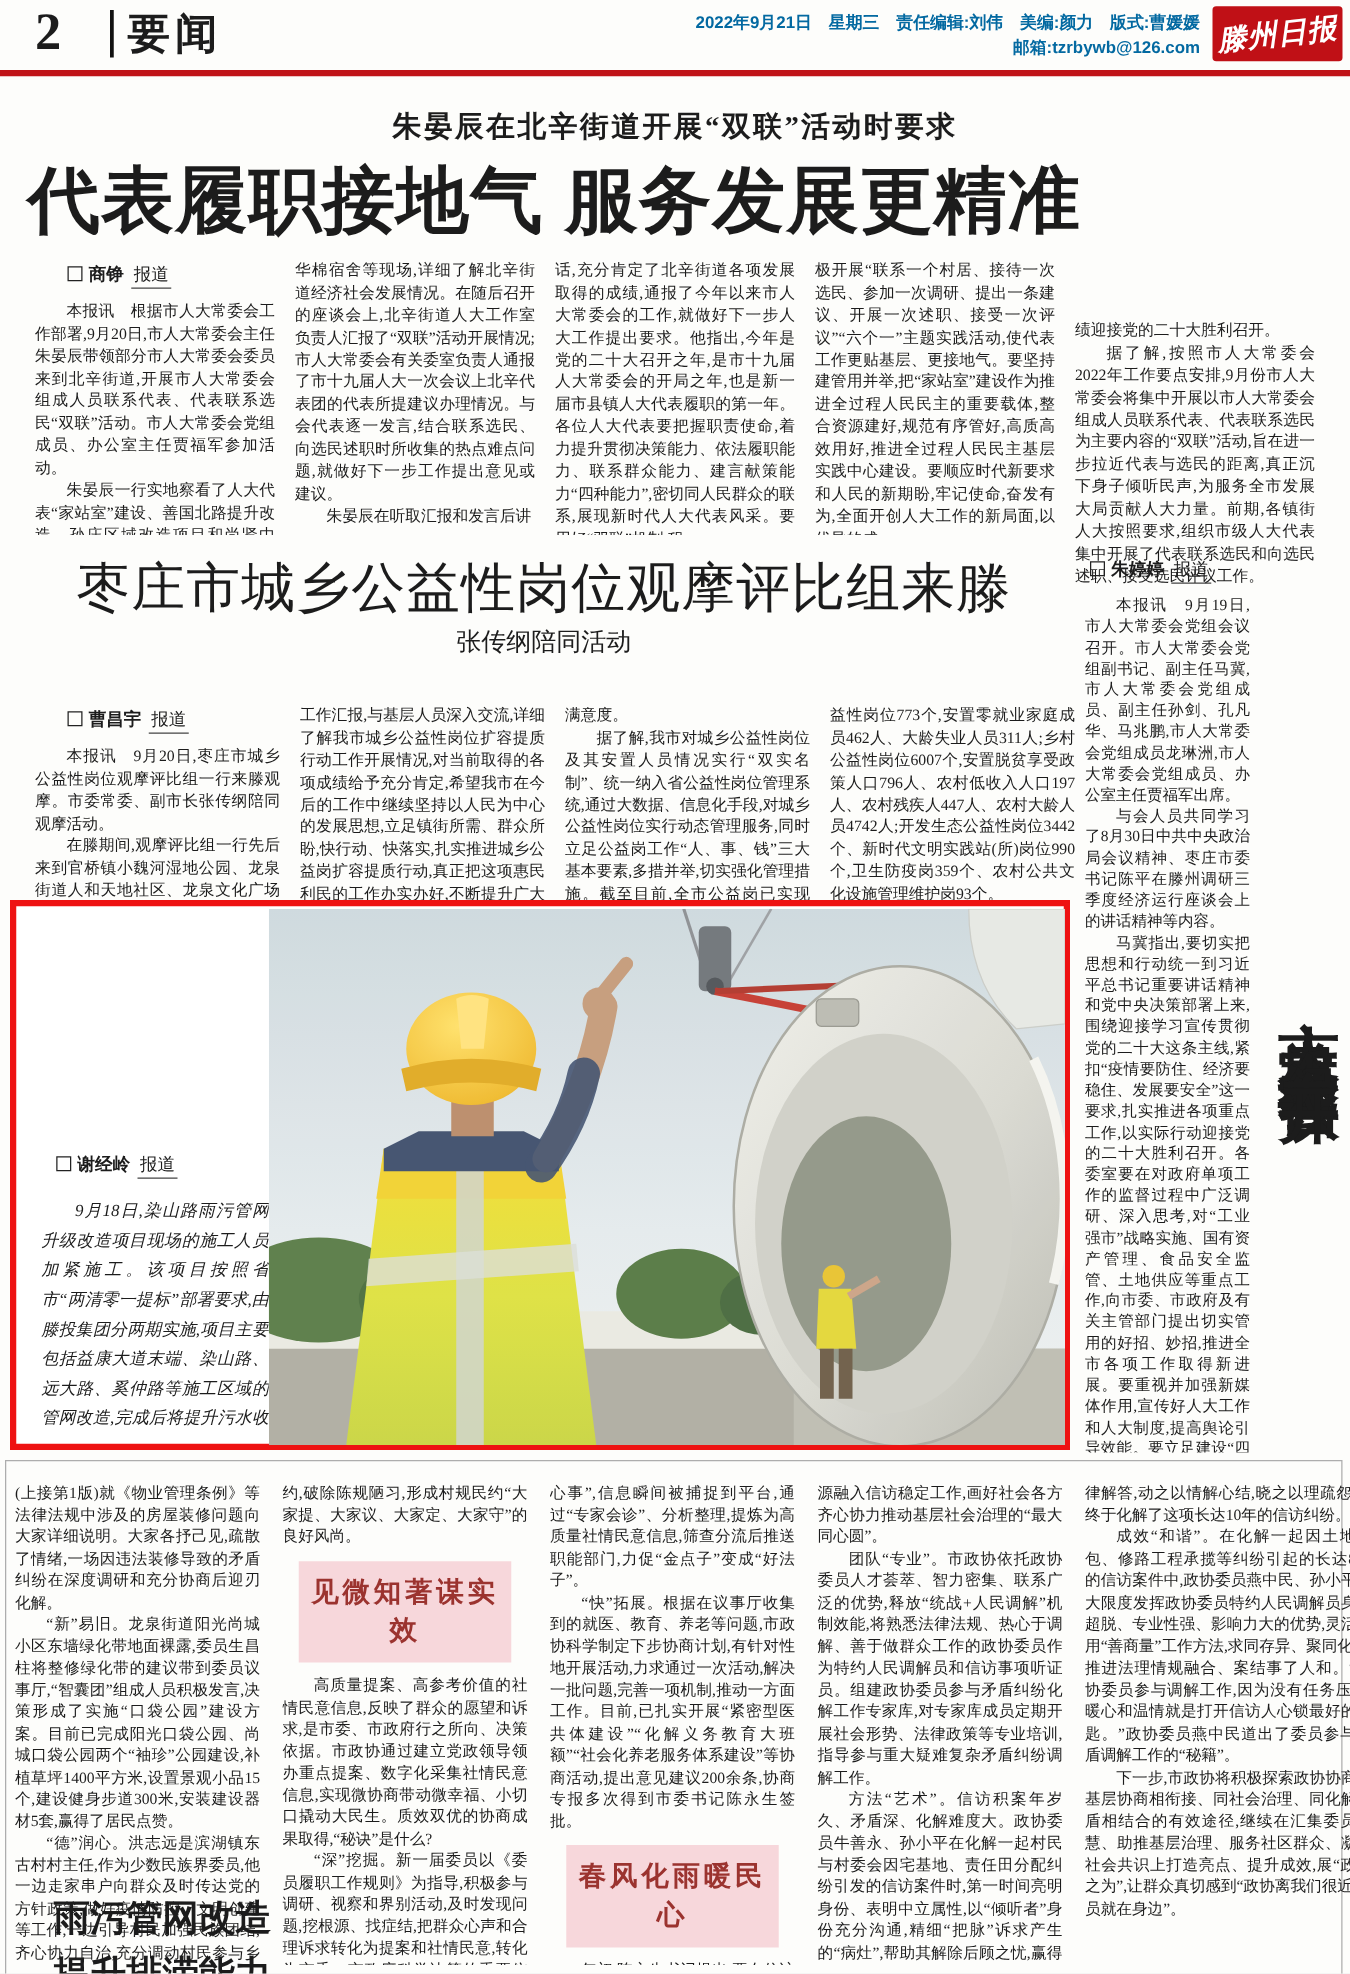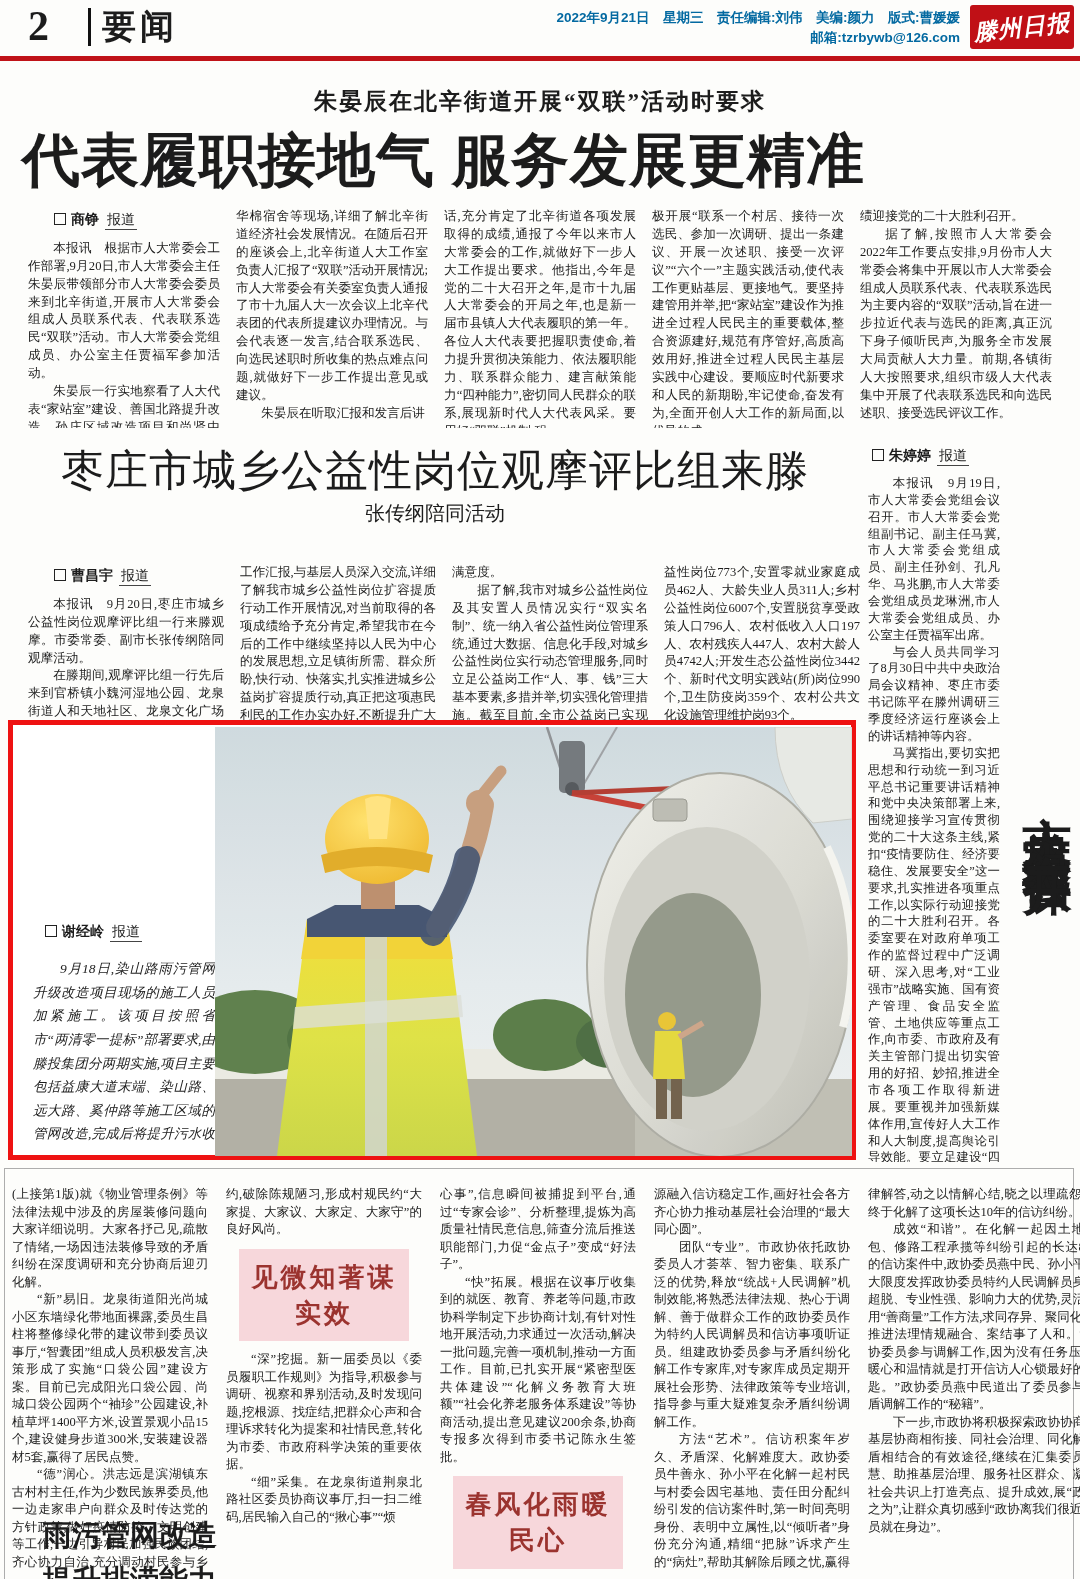--- a/index.html
+++ b/index.html
@@ -50,21 +50,21 @@
   .cap-body p{margin:0;text-indent:2em;}
   .photoframe{position:absolute;left:215px;top:727px;width:637px;height:429px;overflow:hidden;}
   
   .b-box{position:absolute;left:4px;top:1168px;width:1070px;height:420px;border:1px solid #adadad;box-sizing:border-box;}
   .b-cols{position:absolute;left:12px;top:1186px;display:flex;}
   .bcol{width:196px;margin-right:18px;height:386px;overflow:hidden;font-size:12.5px;line-height:1.4;text-align:justify;}
   .bcol:last-child{margin-right:0;width:230px;}
   .bcol p{margin:0;text-indent:2em;}
   .bcol p.noind{text-indent:0;}
   .subhead{background:#f7d7db;color:#9b332f;font-family:"Liberation Sans",sans-serif;font-weight:900;
-           font-size:26px;text-align:center;padding:10px 0;margin:10px 13px;text-indent:0;letter-spacing:3px;}
+           font-size:22px;text-align:center;padding:10px 0;margin:10px 13px;text-indent:0;letter-spacing:3px;}
 </style>
 </head>
 <body>
 
 <div id="page">
 
   <div class="hdr">
     <div class="pageno">2</div>
     <div class="hdr-bar"></div>
     <div class="section-name">要闻</div>
@@ -91,21 +91,21 @@
     <div class="ncol" style="width:192px;height:220px;margin-right:16px;">
       <p class="noind">华棉宿舍等现场,详细了解北辛街道经济社会发展情况。在随后召开的座谈会上,北辛街道人大工作室负责人汇报了“双联”活动开展情况;市人大常委会有关委室负责人通报了市十九届人大一次会议上北辛代表团的代表所提建议办理情况。与会代表逐一发言,结合联系选民、向选民述职时所收集的热点难点问题,就做好下一步工作提出意见或建议。</p>
       <p>朱晏辰在听取汇报和发言后讲</p>
     </div>
     <div class="ncol" style="width:192px;height:220px;margin-right:16px;">
       <p class="noind">话,充分肯定了北辛街道各项发展取得的成绩,通报了今年以来市人大常委会的工作,就做好下一步人大工作提出要求。他指出,今年是党的二十大召开之年,是市十九届人大常委会的开局之年,也是新一届市县镇人大代表履职的第一年。各位人大代表要把握职责使命,着力提升贯彻决策能力、依法履职能力、联系群众能力、建言献策能力“四种能力”,密切同人民群众的联系,展现新时代人大代表风采。要用好“双联”机制,积</p>
     </div>
     <div class="ncol" style="width:192px;height:220px;margin-right:16px;">
       <p class="noind">极开展“联系一个村居、接待一次选民、参加一次调研、提出一条建议、开展一次述职、接受一次评议”“六个一”主题实践活动,使代表工作更贴基层、更接地气。要坚持建管用并举,把“家站室”建设作为推进全过程人民民主的重要载体,整合资源建好,规范有序管好,高质高效用好,推进全过程人民民主基层实践中心建设。要顺应时代新要求和人民的新期盼,牢记使命,奋发有为,全面开创人大工作的新局面,以优异的成</p>
     </div>
-    <div class="ncol" style="width:192px;height:220px;">
+    <div class="ncol" style="width:192px;height:220px;margin-top:48px;">
       <p class="noind">绩迎接党的二十大胜利召开。</p>
       <p>据了解,按照市人大常委会2022年工作要点安排,9月份市人大常委会将集中开展以市人大常委会组成人员联系代表、代表联系选民为主要内容的“双联”活动,旨在进一步拉近代表与选民的距离,真正沉下身子倾听民声,为服务全市发展大局贡献人大力量。前期,各镇街人大按照要求,组织市级人大代表集中开展了代表联系选民和向选民述职、接受选民评议工作。</p>
     </div>
   </div>
 
   <div class="headline2">枣庄市城乡公益性岗位观摩评比组来滕</div>
   <div class="subtitle2">张传纲陪同活动</div>
   <div class="colrow" style="left:28px;top:564px;">
     <div class="ncol" style="width:196px;height:178px;margin-right:16px;">
       <div class="byline">
@@ -233,20 +233,21 @@
   <div class="b-box"></div>
   <div class="b-cols">
     <div class="bcol">
       <p class="noind">(上接第1版)就《物业管理条例》等法律法规中涉及的房屋装修问题向大家详细说明。大家各抒己见,疏散了情绪,一场因违法装修导致的矛盾纠纷在深度调研和充分协商后迎刃化解。</p>
       <p>“新”易旧。龙泉街道阳光尚城小区东墙绿化带地面裸露,委员生昌柱将整修绿化带的建议带到委员议事厅,“智囊团”组成人员积极发言,决策形成了实施“口袋公园”建设方案。目前已完成阳光口袋公园、尚城口袋公园两个“袖珍”公园建设,补植草坪1400平方米,设置景观小品15个,建设健身步道300米,安装建设器材5套,赢得了居民点赞。</p>
       <p>“德”润心。洪志远是滨湖镇东古村村主任,作为少数民族界委员,他一边走家串户向群众及时传达党的方针政策,做好疫情防控、文明创建等工作,一边引导村民加强民族团结,齐心协力自治,充分调动村民参与乡村振兴的积极性主动性,将移风易俗内容和要求纳入村规民</p>
     </div>
     <div class="bcol">
       <p class="noind">约,破除陈规陋习,形成村规民约“大家提、大家议、大家定、大家守”的良好风尚。</p>
       <div class="subhead">见微知著谋实效</div>
+      <p>高质量提案、高参考价值的社情民意信息,反映了群众的愿望和诉求,是市委、市政府行之所向、决策依据。市政协通过建立党政领导领办重点提案、数字化采集社情民意信息,实现微协商带动微幸福、小切口撬动大民生。质效双优的协商成果取得,“秘诀”是什么?</p>
       <p>“深”挖掘。新一届委员以《委员履职工作规则》为指导,积极参与调研、视察和界别活动,及时发现问题,挖根源、找症结,把群众心声和合理诉求转化为提案和社情民意,转化为市委、市政府科学决策的重要依据。</p>
       <p>“细”采集。在龙泉街道荆泉北路社区委员协商议事厅,扫一扫二维码,居民输入自己的“揪心事”“烦</p>
     </div>
     <div class="bcol">
       <p class="noind">心事”,信息瞬间被捕捉到平台,通过“专家会诊”、分析整理,提炼为高质量社情民意信息,筛查分流后推送职能部门,力促“金点子”变成“好法子”。</p>
       <p>“快”拓展。根据在议事厅收集到的就医、教育、养老等问题,市政协科学制定下步协商计划,有针对性地开展活动,力求通过一次活动,解决一批问题,完善一项机制,推动一方面工作。目前,已扎实开展“紧密型医共体建设”“化解义务教育大班额”“社会化养老服务体系建设”等协商活动,提出意见建议200余条,协商专报多次得到市委书记陈永生签批。</p>
       <div class="subhead">春风化雨暖民心</div>
       <p>年初,陈永生书记提出,要在信访积案破解上实现新突破。市政协围绕该项工作,充分发挥政协凝聚共识、化解矛盾、反映民意、维护稳定的重要作用,把政协思维、政协资</p>
     </div>
     <div class="bcol">

